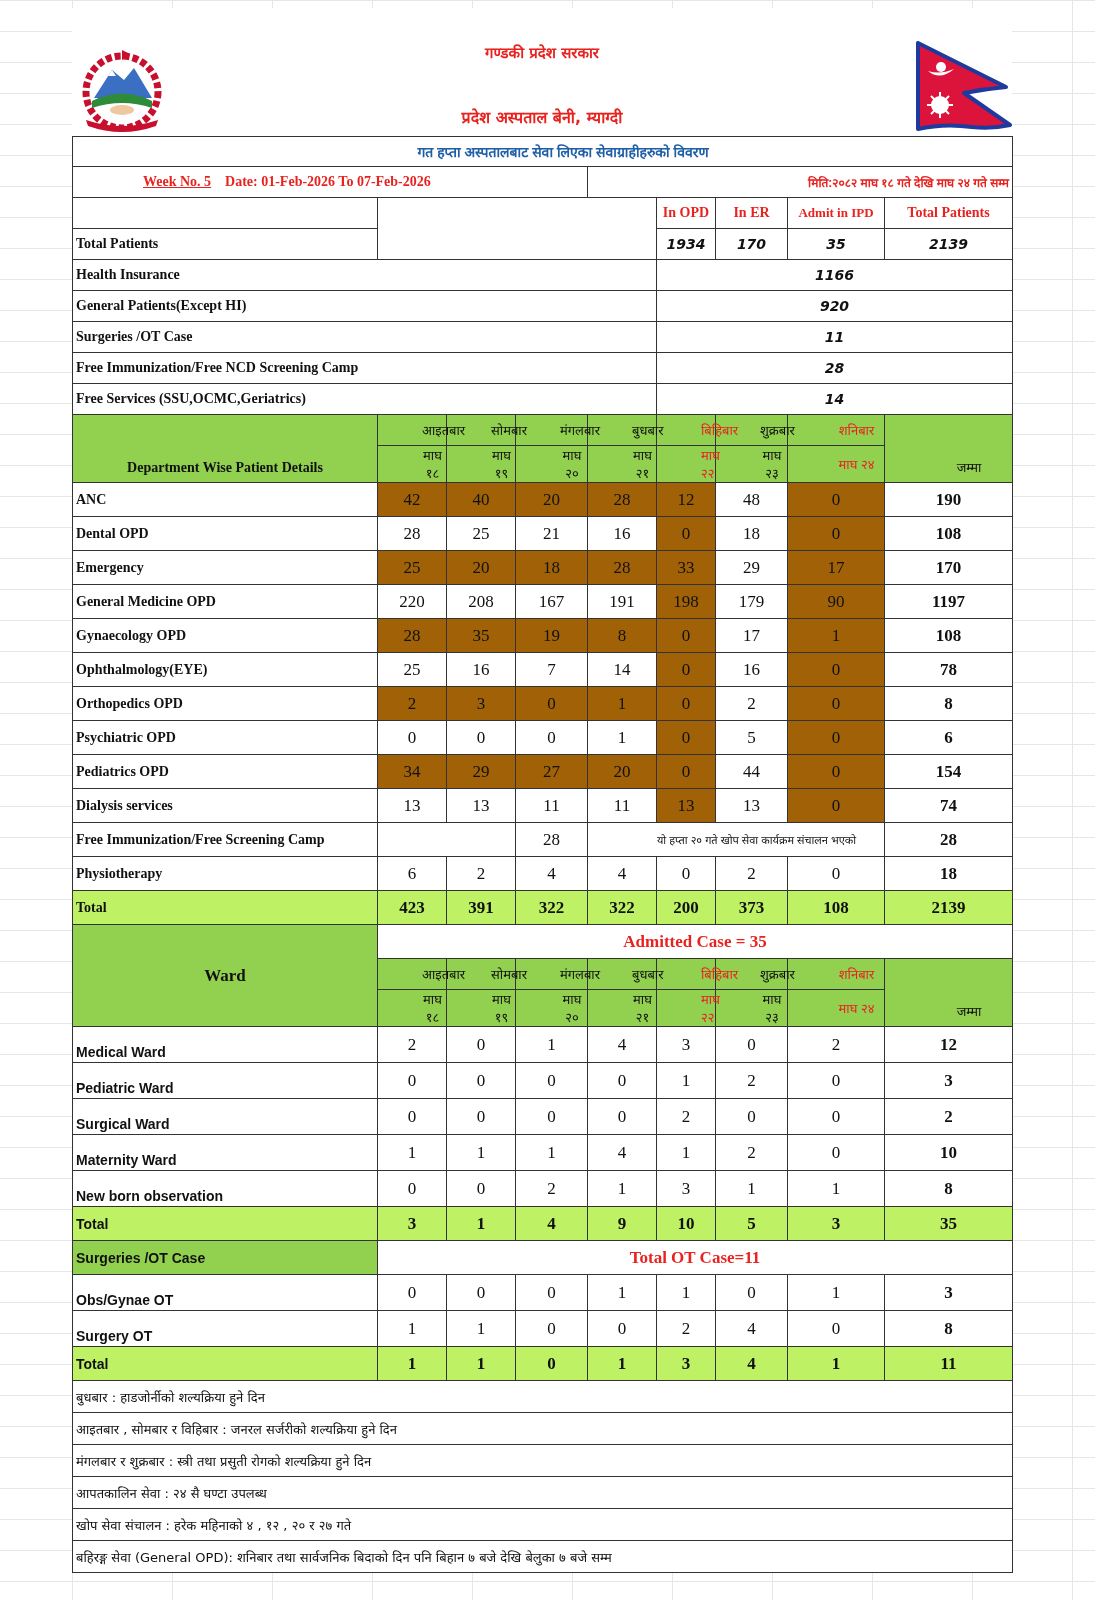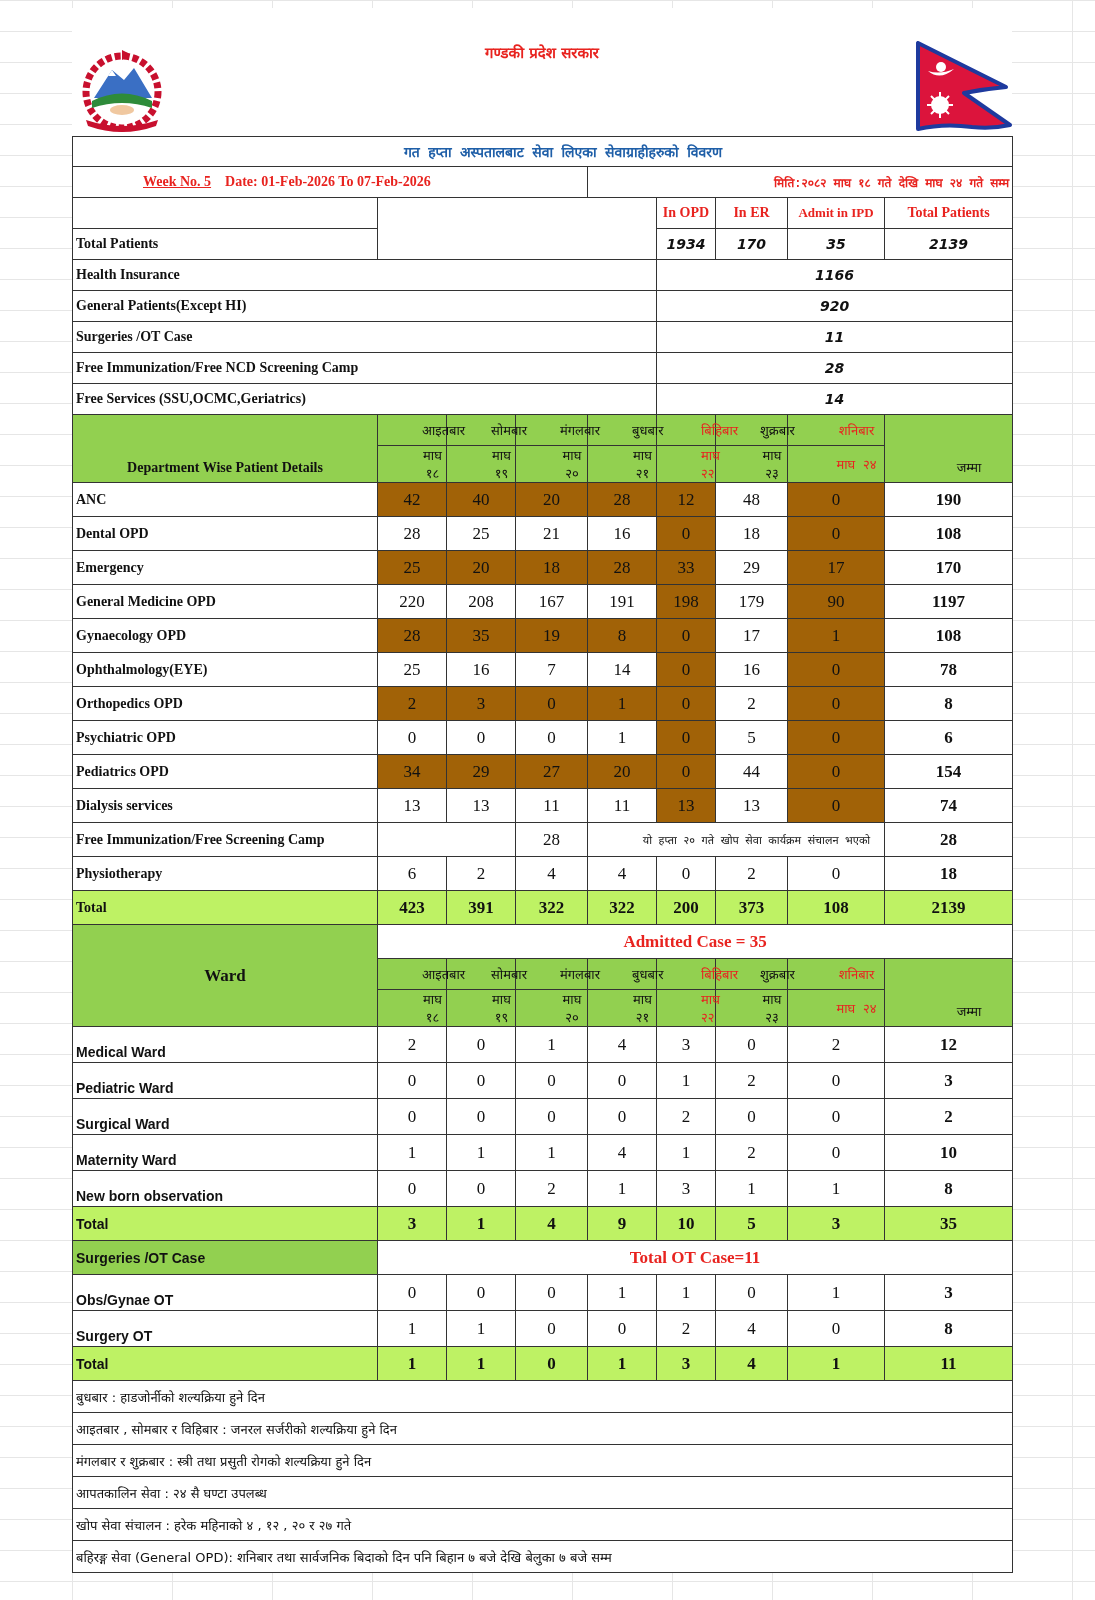--- a/index.html
+++ b/index.html
@@ -26,40 +26,41 @@
   td { border:1px solid #333; padding:0 3px; height:30px; font-size:15px; }
   .lbl { font-weight:bold; font-size:14px; }
   .num { text-align:center; font-size:17px; }
   .it { font-style:italic; font-weight:bold; font-family:"DejaVu Sans", sans-serif; font-size:14px; }
   .red { color:#e8231f; }
   .blue { color:#1f5fa8; }
   .green { background:#92d050; }
   .tot { background:#bef264; font-weight:bold; }
   .shade { background:#a16207; }
   .bold { font-weight:bold; }
-  .dev { font-family:Liberation Mono, monospace; font-size:13px;padding-left:44px; }
+  .dev { font-family:Liberation Sans, sans-serif; font-size:13px;padding-left:44px; }
   .sans { font-family:"Liberation Sans", sans-serif; font-weight:bold; font-size:14px; }
   .center { text-align:center; }
   .note { font-family:"DejaVu Sans", sans-serif; font-size:13px; height:31px; }
 </style>
 </head>
 <body>
 
 <div class="sheet">
   <div class="header">
     <svg class="logo" viewBox="0 0 100 86">
       <circle cx="50" cy="46" r="36" fill="#fff" stroke="#c8102e" stroke-width="7" stroke-dasharray="6 3"></circle>
       <polygon points="22,52 40,24 52,34 62,22 80,52" fill="#3a6fc4"></polygon>
       <polygon points="36,30 40,24 44,30" fill="#fff"></polygon>
       <path d="M20 55 Q50 40 80 55 L80 62 Q50 52 20 62 Z" fill="#2e8b3a"></path>
       <ellipse cx="50" cy="64" rx="12" ry="5" fill="#f0c8a0"></ellipse>
       <path d="M14 74 Q50 86 86 74 L84 80 Q50 92 16 80 Z" fill="#c8102e"></path>
       <polygon points="50,4 50,14 56,11 52,9 56,7" fill="#c8102e"></polygon>
     </svg>
     <div class="htitle h1">गण्डकी प्रदेश सरकार</div>
+    <div class="htitle h3">प्रदेश अस्पताल बेनी, म्याग्दी</div>
     <svg class="flag" viewBox="0 0 100 90">
       <path d="M4 2 L4 88 Q30 82 58 86 Q78 88 96 84 L50 52 Q70 48 92 46 L4 2 Z" fill="#dc143c" stroke="#1e3a9e" stroke-width="4" stroke-linejoin="round"></path>
       <path d="M14 30 Q26 40 40 28 Q26 34 14 30 Z" fill="#fff"></path>
       <circle cx="27" cy="26" r="5" fill="#fff"></circle>
       <circle cx="26" cy="64" r="9" fill="#fff"></circle>
       <g stroke="#fff" stroke-width="2">
         <line x1="26" y1="51" x2="26" y2="77"></line>
           <line x1="13" y1="64" x2="39" y2="64"></line>
         <line x1="17" y1="55" x2="35" y2="73"></line>
           <line x1="35" y1="55" x2="17" y2="73"></line>

